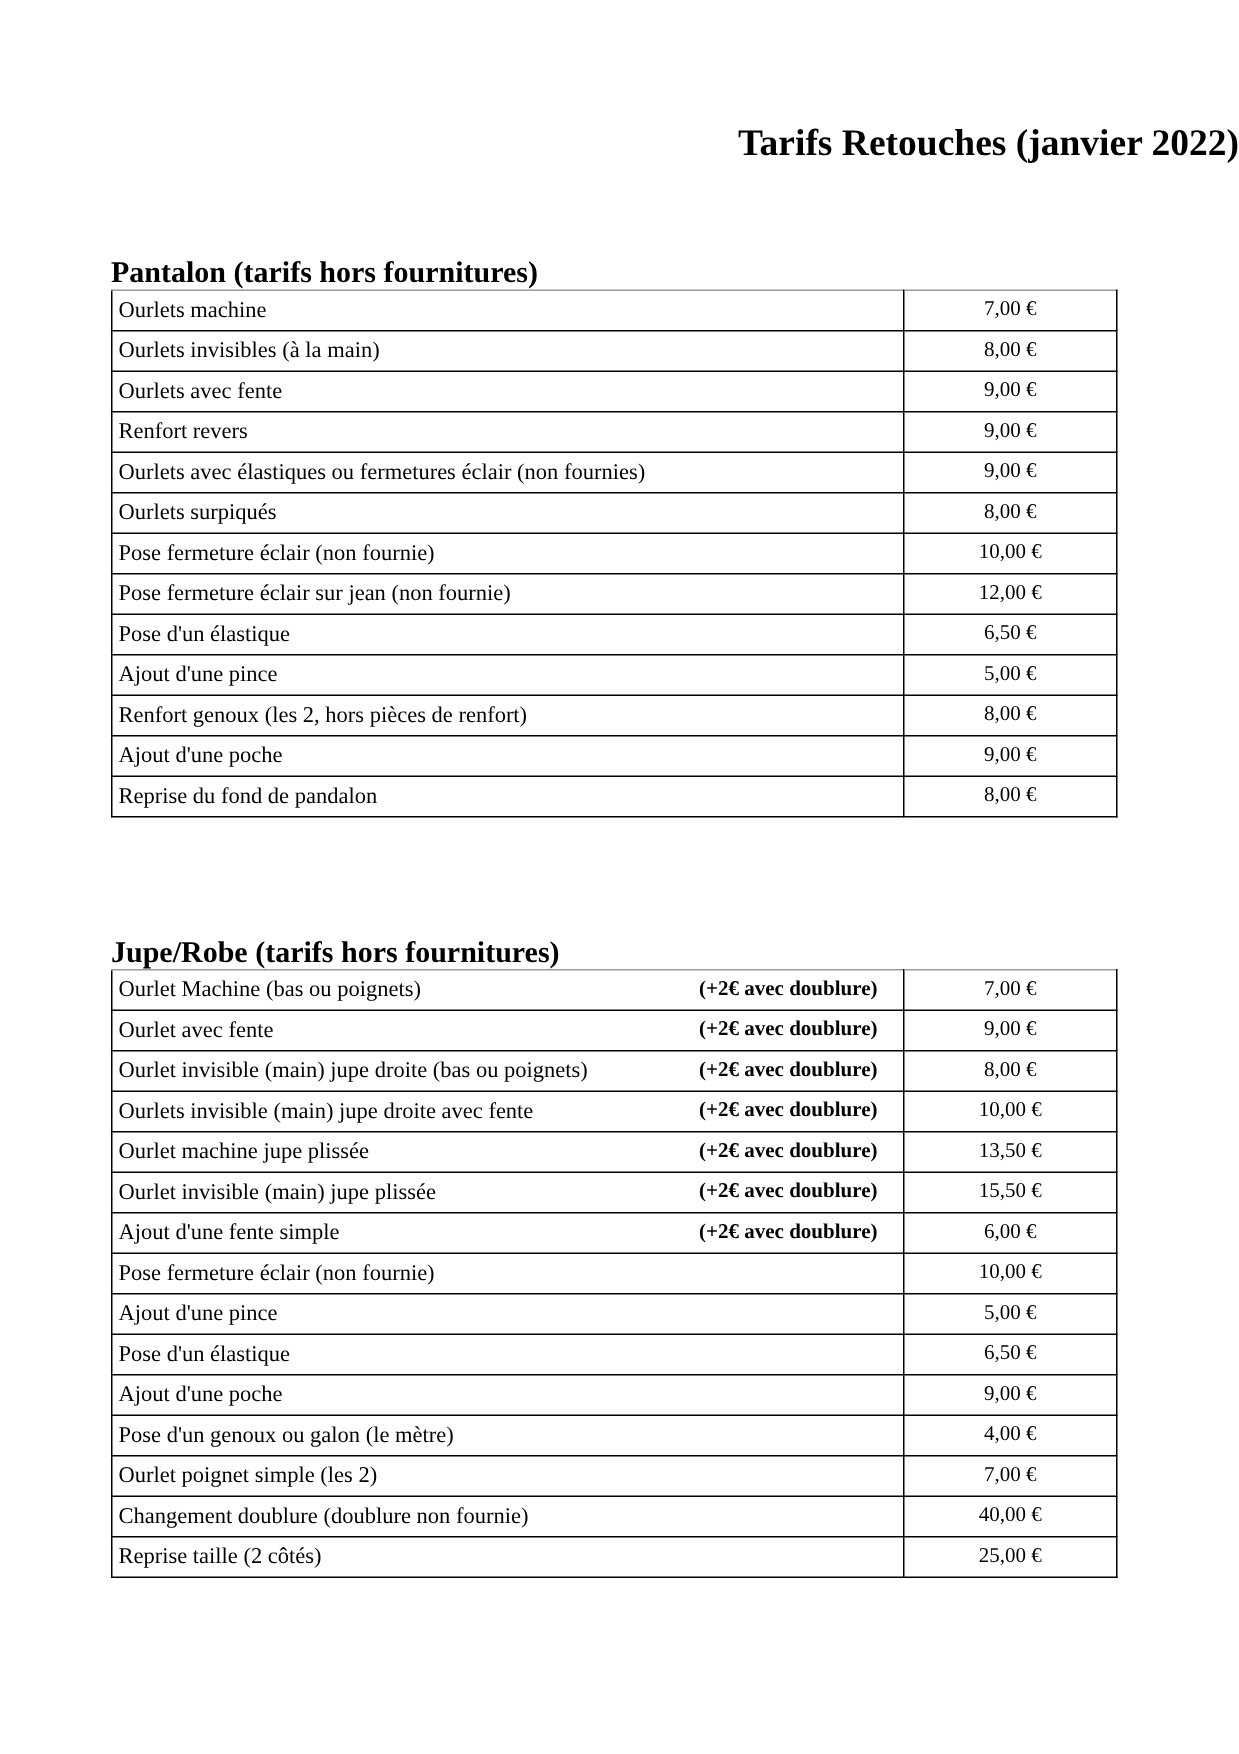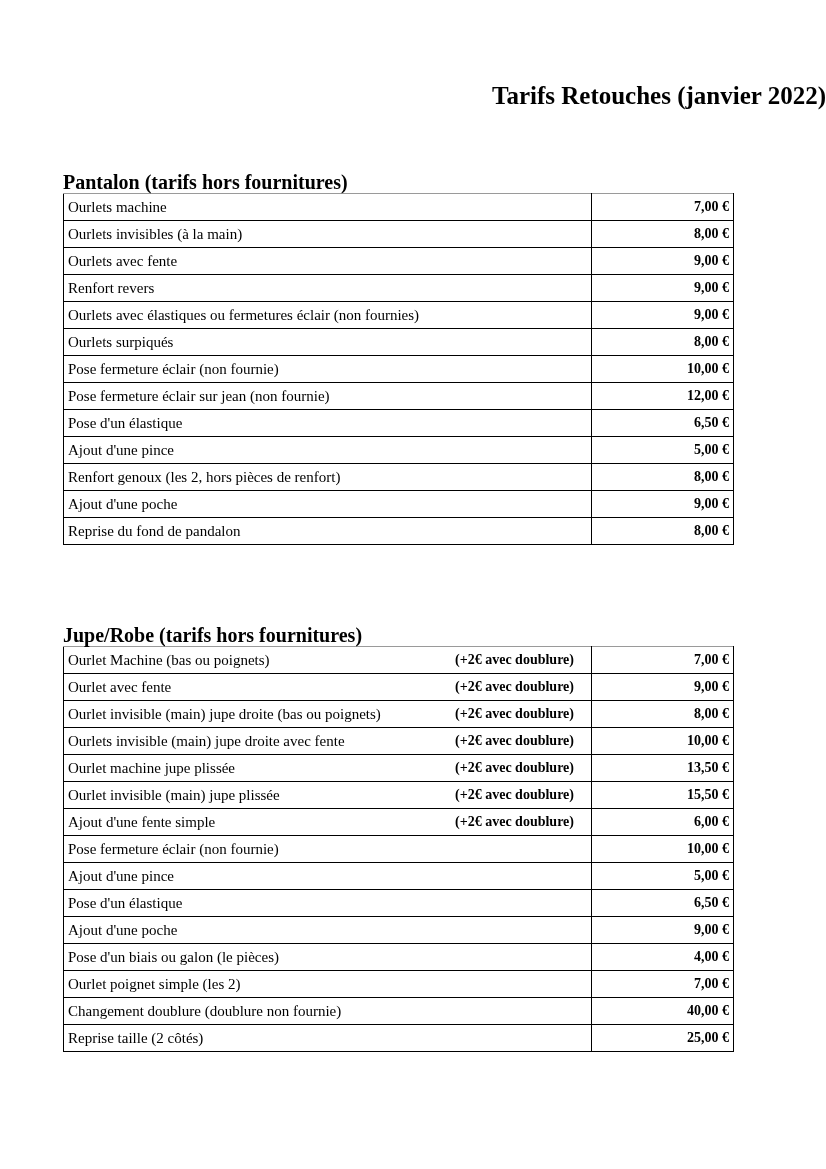--- a/index.html
+++ b/index.html
@@ -4,34 +4,34 @@
 <style>
   html, body { margin: 0; padding: 0; background: #ffffff; }
   body {
     width: 826px; height: 1169px; position: relative; overflow: hidden;
     font-family: "Liberation Serif", "DejaVu Serif", serif; color: #000;
   }
   .title {
     position: absolute; top: 80px; left: 0; width: 826px; text-align: right;
     font-size: 25px; font-weight: bold; margin: 0; line-height: 32px;
   }
-  .section { position: absolute; left: 63px; width: 670px; }
+  .section { position: absolute; left: 74px; width: 670px; }
   .section h2 {
     font-size: 20px; font-weight: bold; margin: 0; line-height: 22px; height: 22px;
   }
   table {
     border-collapse: collapse; width: 670px; table-layout: fixed;
   }
   td {
     border: 1px solid #000; height: 26px; padding: 0 4px; font-size: 15px;
     line-height: 26px; white-space: nowrap; box-sizing: border-box;
   }
   tr:first-child td { border-top-color: #9a9a9a; }
   td.label { width: 528px; position: relative; }
-  td.price { width: 142px; text-align: right; font-weight: bold; font-size: 14px; }
+  td.price { width: 142px; text-align: center; font-weight: normal; font-size: 14px; }
   .note {
     position: absolute; right: 17px; top: 0; font-weight: bold; font-size: 14px;
   }
 </style>
 </head>
 <body>
 
 <h1 class="title">Tarifs Retouches (janvier 2022)</h1>
 
 <div class="section" id="sec0" style="top:171px;">
@@ -136,21 +136,21 @@
         </tr>
         <tr>
           <td class="label"><span>Pose d'un élastique</span></td>
           <td class="price">6,50 €</td>
         </tr>
         <tr>
           <td class="label"><span>Ajout d'une poche</span></td>
           <td class="price">9,00 €</td>
         </tr>
         <tr>
-          <td class="label"><span>Pose d'un biais ou galon (le pièces)</span></td>
+          <td class="label"><span>Pose d'un genoux ou galon (le mètre)</span></td>
           <td class="price">4,00 €</td>
         </tr>
         <tr>
           <td class="label"><span>Ourlet poignet simple (les 2)</span></td>
           <td class="price">7,00 €</td>
         </tr>
         <tr>
           <td class="label"><span>Changement doublure (doublure non fournie)</span></td>
           <td class="price">40,00 €</td>
         </tr>

